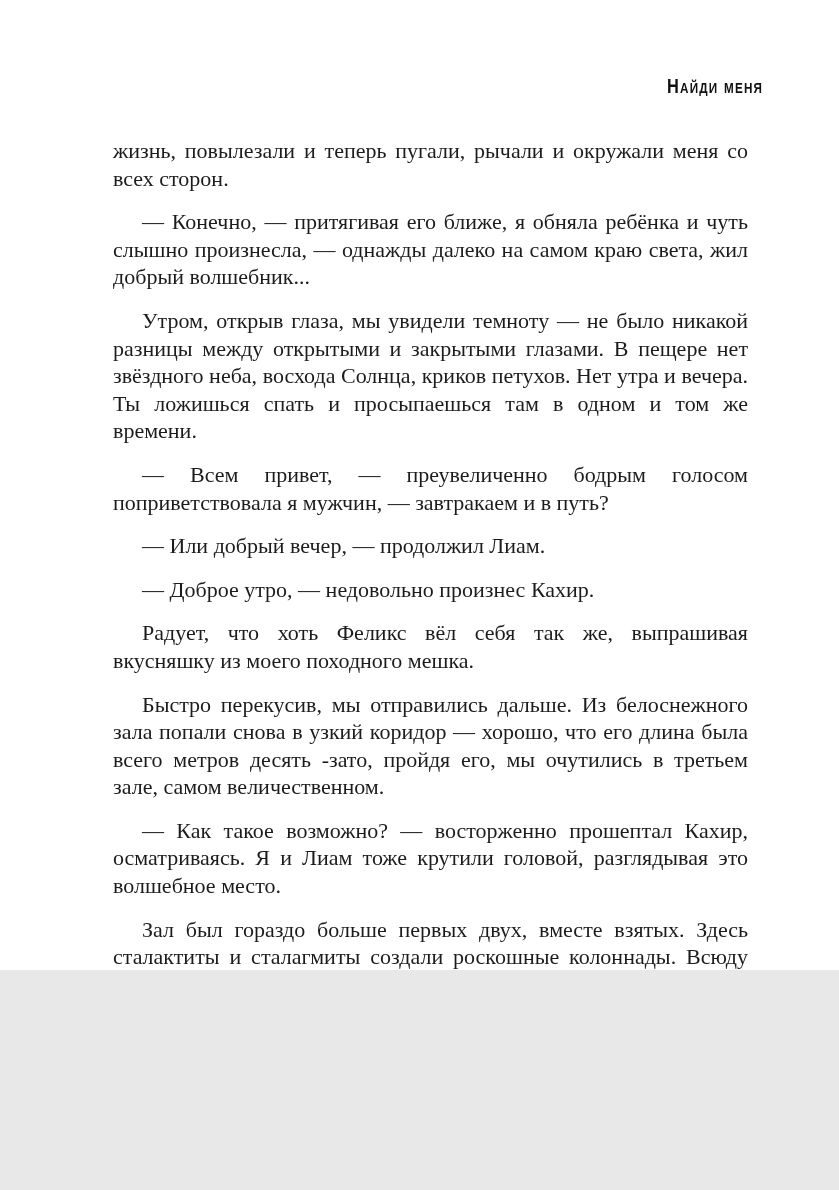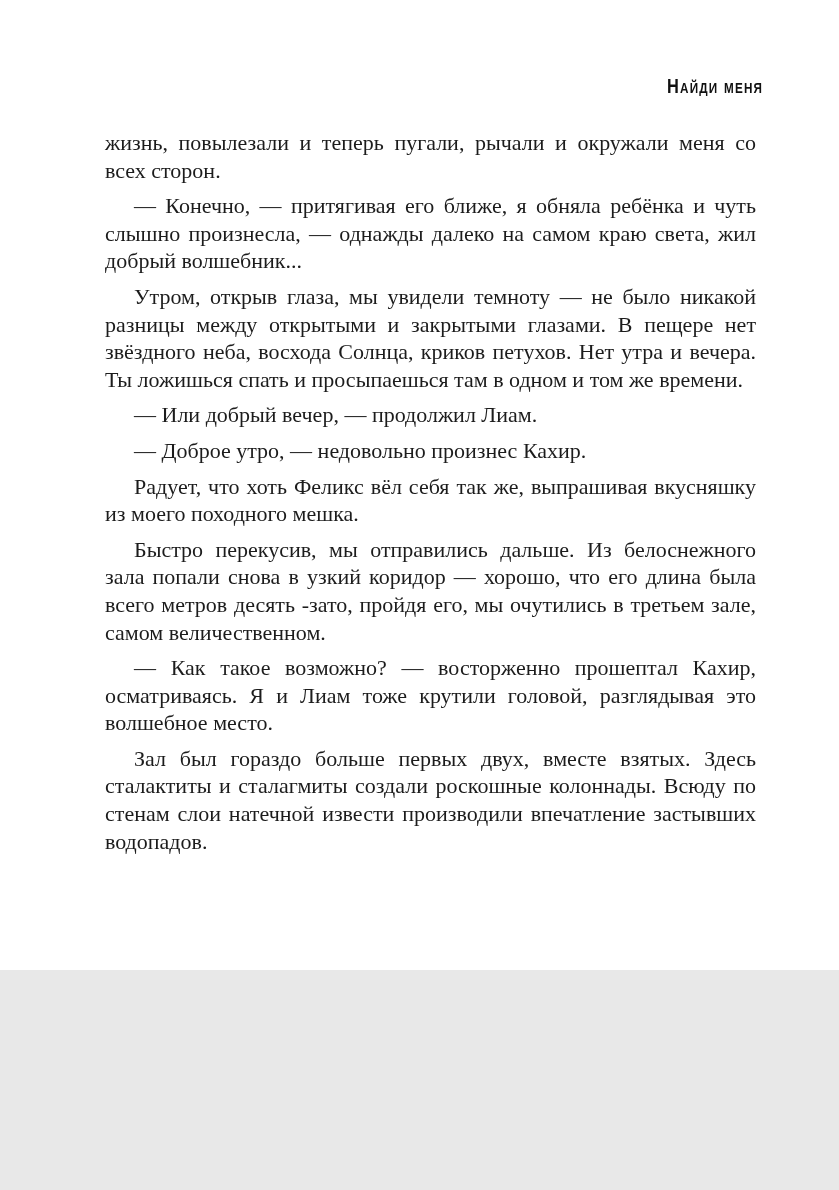--- a/index.html
+++ b/index.html
@@ -36,21 +36,21 @@
     top: 121px;
     left: 97px;
     width: 667px;
     font-size: 22px;
     line-height: 27.6px;
     text-align: justify;
     hyphens: auto;
     -webkit-hyphens: auto;
   }
   .body-text p {
-    margin: 8px;
+    margin: 16px;
     padding: 0;
     text-indent: 29px;
   }
   .body-text p.no-indent {
     text-indent: 0;
   }
   .footer-ornament {
     position: absolute;
     top: 1072px;
     left: 50%;
@@ -80,20 +80,21 @@
 <body>
 
 <div class="page">
 
   <div class="running-head">Найди меня</div>
 
   <div class="body-text">
     <p class="no-indent">жизнь, повылезали и теперь пугали, рычали и окружали меня со всех сторон.</p>
     <p>— Конечно, — притягивая его ближе, я обняла ребёнка и чуть слышно произнесла, — однажды далеко на самом краю света, жил добрый волшебник...</p>
     <p>Утром, открыв глаза, мы увидели темноту — не было никакой разницы между открытыми и закрытыми глазами. В пещере нет звёздного неба, восхода Солнца, криков петухов. Нет утра и вечера. Ты ложишься спать и просыпаешься там в одном и том же времени.</p>
+    <p>— Всем привет, — преувеличенно бодрым голосом поприветствовала я мужчин, — завтракаем и в путь?</p>
     <p>— Или добрый вечер, — продолжил Лиам.</p>
     <p>— Доброе утро, — недовольно произнес Кахир.</p>
     <p>Радует, что хоть Феликс вёл себя так же, выпрашивая вкусняшку из моего походного мешка.</p>
     <p>Быстро перекусив, мы отправились дальше. Из белоснежного зала попали снова в узкий коридор — хорошо, что его длина была всего метров десять -зато, пройдя его, мы очутились в третьем зале, самом величественном.</p>
     <p>— Как такое возможно? — восторженно прошептал Кахир, осматриваясь. Я и Лиам тоже крутили головой, разглядывая это волшебное место.</p>
     <p>Зал был гораздо больше первых двух, вместе взятых. Здесь сталактиты и сталагмиты создали роскошные колоннады. Всюду по стенам слои натечной извести производили впечатление застывших водопадов.</p>
   </div>
 
   <div class="footer-ornament">
     <svg viewBox="0 0 200 72" fill="none" stroke="#2b2b2b" stroke-linecap="round">

